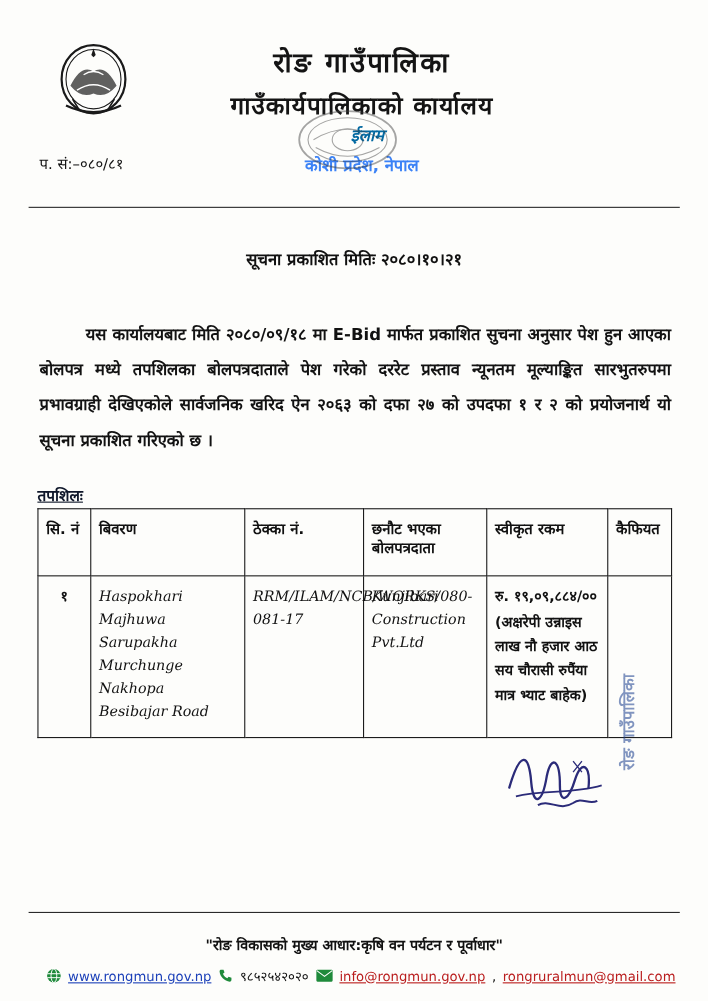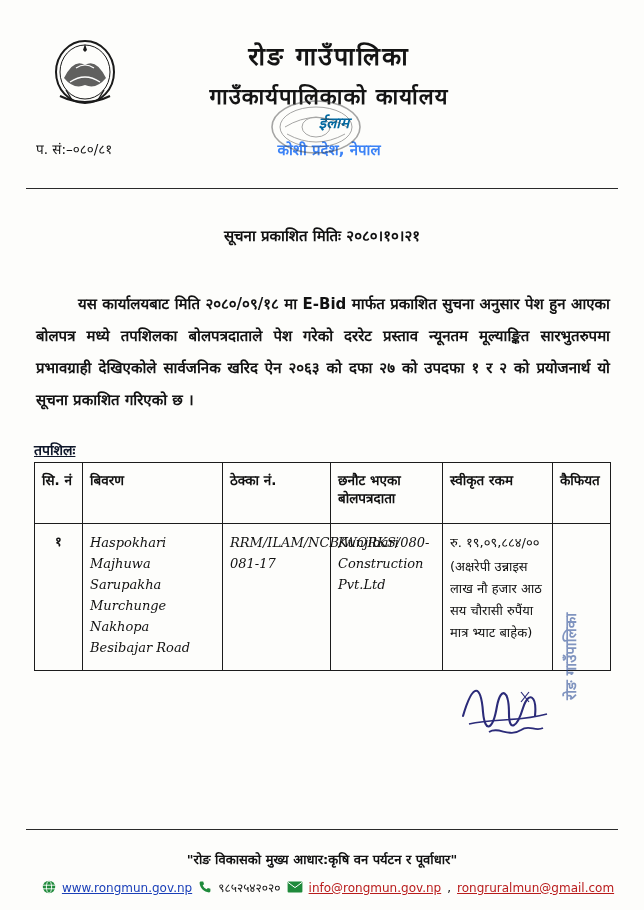--- a/index.html
+++ b/index.html
@@ -192,21 +192,21 @@
   }
   .cell-en {
     font-family: "DejaVu Serif", serif;
     font-style: italic;
     font-size: 12.5px;
     line-height: 21px;
   }
   .cell-np {
     font-size: 13px;
     line-height: 22px;
-    font-weight: 400;
+    font-weight: 700;
   }
   .amount-main { display:block; margin-bottom: 2px; }
 
   
   .signature {
     position: absolute;
     left: 455px;
     top: 672px;
     width: 120px;
     height: 80px;

